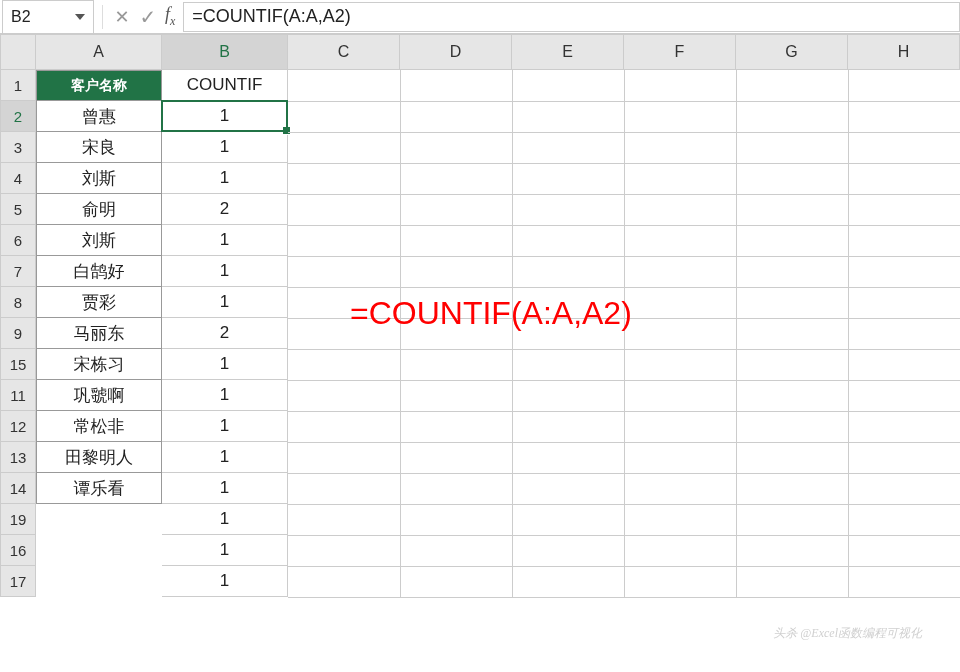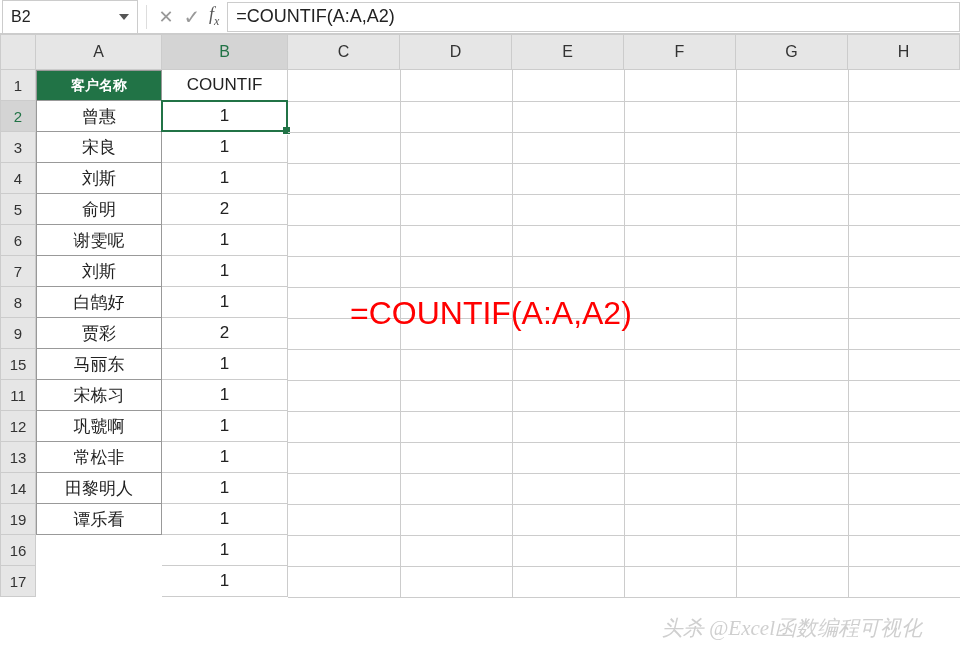--- a/index.html
+++ b/index.html
@@ -1,19 +1,19 @@
 <!DOCTYPE html>
 <html><head>
 <meta charset="utf-8">
 <style>
   * { box-sizing: border-box; margin: 0; padding: 0; }
   body { font-family: "Microsoft YaHei", "SimSun", Arial, sans-serif; font-size: 15px; background: #fff; width: 960px; height: 672px; overflow: hidden; position: relative; }
   
   .formula-bar { display: flex; align-items: center; height: 34px; border-bottom: 1px solid #ccc; }
-  .name-box { width: 136px; height: 30px; border: 1px solid #ccc; display: flex; align-items: center; padding: 16px 8px; margin: 0 2px; background: #fff; justify-content: space-between; text-align: center; }
+  .name-box { width: 92px; height: 30px; border: 1px solid #ccc; display: flex; align-items: center; padding: 16px 8px; margin: 0 2px; background: #fff; justify-content: space-between; text-align: center; }
   .name-box-text { color: #222; font-size: 16px; }
   .name-box-arrow { width: 0; height: 0; border-left: 5px solid transparent; border-right: 5px solid transparent; border-top: 6px solid #555; }
   .fb-sep { width: 1px; height: 24px; background: #ddd; margin: 0 6px; }
   .fb-btn { width: 26px; height: 26px; display: flex; align-items: center; justify-content: center; color: #999; font-size: 18px; }
   .fb-btn.check { color: #999; font-size: 20px; }
   .fb-fx { font-style: italic; font-family: "Times New Roman", serif; color: #555; font-size: 18px; margin: 0 4px; }
   .formula-input { flex: 1; height: 30px; border: 1px solid #ccc; display: flex; align-items: center; padding: 0 8px; font-size: 18px; color: #222; margin-left: 4px; }
   
   .grid-wrap { display: flex; }
   .row-headers { width: 36px; }
@@ -30,21 +30,21 @@
   .col-b .data { font-size: 17px; color: #222; }
   .active-cell { position: relative; }
   .active-cell::after { content: ""; position: absolute; top: -1px; left: -1px; right: -1px; bottom: -1px; border: 2px solid #217346; pointer-events: none; }
   .active-cell::before { content: ""; position: absolute; bottom: -4px; right: -4px; width: 7px; height: 7px; background: #217346; border: 1px solid #fff; }
   
   .grid-area { position: relative; flex: 1; }
   .gcol { position: absolute; top: 0; bottom: 0; border-right: 1px solid #ccc; }
   .grow { position: absolute; left: 0; right: 0; border-bottom: 1px solid #ccc; }
   
   .overlay-formula { position: absolute; left: 350px; top: 295px; font-size: 32px; color: #ff0000; font-family: Arial, sans-serif; }
-  .watermark { position: absolute; right: 38px; bottom: 30px; color: #bbb; font-size: 21px; font-style: italic; font-family: "KaiTi", serif; opacity: 0.7; margin-top: 39px; }
+  .watermark { position: absolute; right: 38px; bottom: 30px; color: #bbb; font-size: 12px; font-style: italic; font-family: "KaiTi", serif; opacity: 0.7; margin-top: 39px; }
 </style>
 </head>
 <body>
 
 <div class="formula-bar">
   <div class="name-box">
     <span class="name-box-text">B2</span>
     <span class="name-box-arrow"></span>
   </div>
   <div class="fb-sep"></div>
@@ -78,21 +78,20 @@
     <div class="rh">17</div>
   </div>
 
   <div class="col col-a">
     <div class="ch">A</div>
     <div class="cell hdr-a">客户名称</div>
     <div class="cell data">曾惠</div>
     <div class="cell data">宋良</div>
     <div class="cell data">刘斯</div>
     <div class="cell data">俞明</div>
-    <div class="cell data">谢雯呢</div>
     <div class="cell data">刘斯</div>
     <div class="cell data">白鹄好</div>
     <div class="cell data">贾彩</div>
     <div class="cell data">马丽东</div>
     <div class="cell data">宋栋习</div>
     <div class="cell data">巩虢啊</div>
     <div class="cell data">常松非</div>
     <div class="cell data">田黎明人</div>
     <div class="cell data">谭乐看</div>
   </div>

